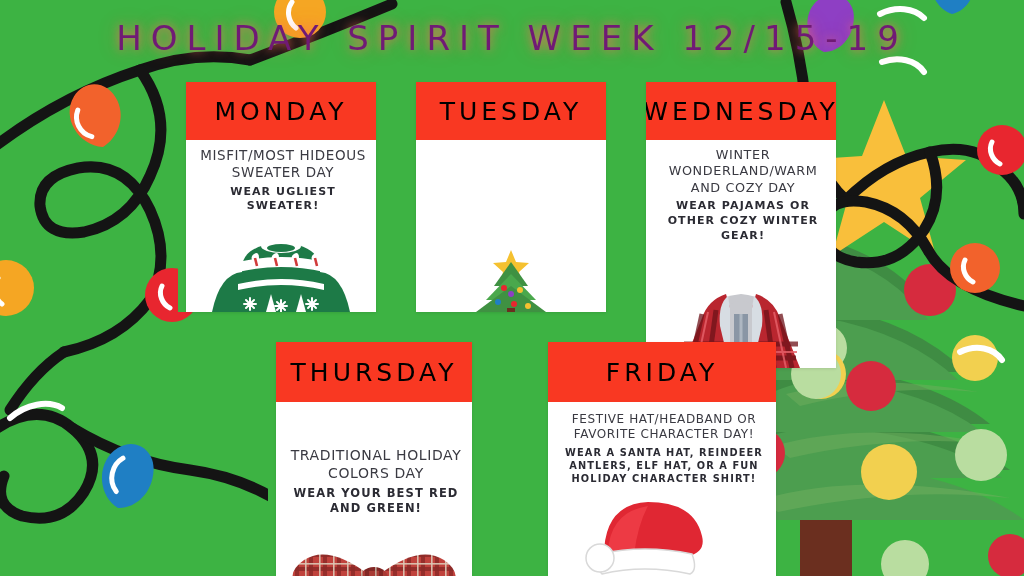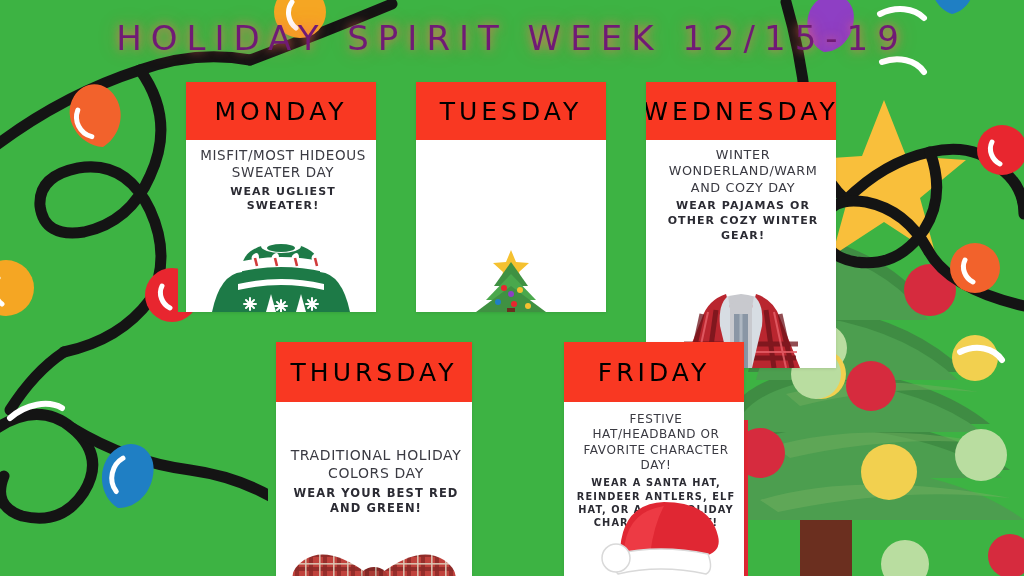--- a/index.html
+++ b/index.html
@@ -271,21 +271,21 @@
       </defs>
       <path d="M92 40 Q52 10 28 26 Q8 40 22 58 Q40 78 92 52 Z" fill="url(#plaid)"></path>
       <path d="M104 40 Q144 10 168 26 Q188 40 174 58 Q156 78 104 52 Z" fill="url(#plaid)"></path>
       <path d="M90 54 Q76 74 66 90 L102 90 Q96 70 96 56 Z" fill="url(#plaid)"></path>
       <path d="M106 54 Q120 74 132 90 L98 90 Q100 70 100 56 Z" fill="url(#plaid)"></path>
       <ellipse cx="98" cy="47" rx="15" ry="14" fill="url(#plaid)"></ellipse>
       <ellipse cx="98" cy="47" rx="15" ry="14" fill="#000" opacity=".12"></ellipse>
     </svg>
   </div>
 
-  <div class="card" style="left:564px;top:342px;width:180px;height:234px;">
+  <div class="card" style="left:548px;top:342px;width:228px;height:234px;">
     <div class="card-header" style="height:60px;">FRIDAY</div>
     <div class="card-body" style="padding-top:10px;">
       <p class="headline" style="font-size:12px;">FESTIVE HAT/HEADBAND OR FAVORITE CHARACTER DAY!</p>
       <p class="subline" style="font-size:9.8px;">WEAR A SANTA HAT, REINDEER ANTLERS, ELF HAT, OR A FUN HOLIDAY CHARACTER SHIRT!</p>
     </div>
     <svg class="art" style="height:82px;" viewBox="0 0 192 82" preserveAspectRatio="xMidYMax meet">
       <path d="M56 62 Q56 10 100 8 Q146 8 154 42 Q158 58 140 62 Z" fill="#e02733"></path>
       <path d="M60 58 Q62 18 100 12 Q90 30 86 60 Z" fill="#f04049" opacity=".8"></path>
       <path d="M52 60 Q96 50 144 60 Q150 76 142 80 Q96 70 54 80 Q46 72 52 60 Z" fill="#fff" stroke="#d9d9d9" stroke-width="1.5"></path>
       <circle cx="52" cy="64" r="14" fill="#fff" stroke="#d9d9d9" stroke-width="1.5"></circle>

